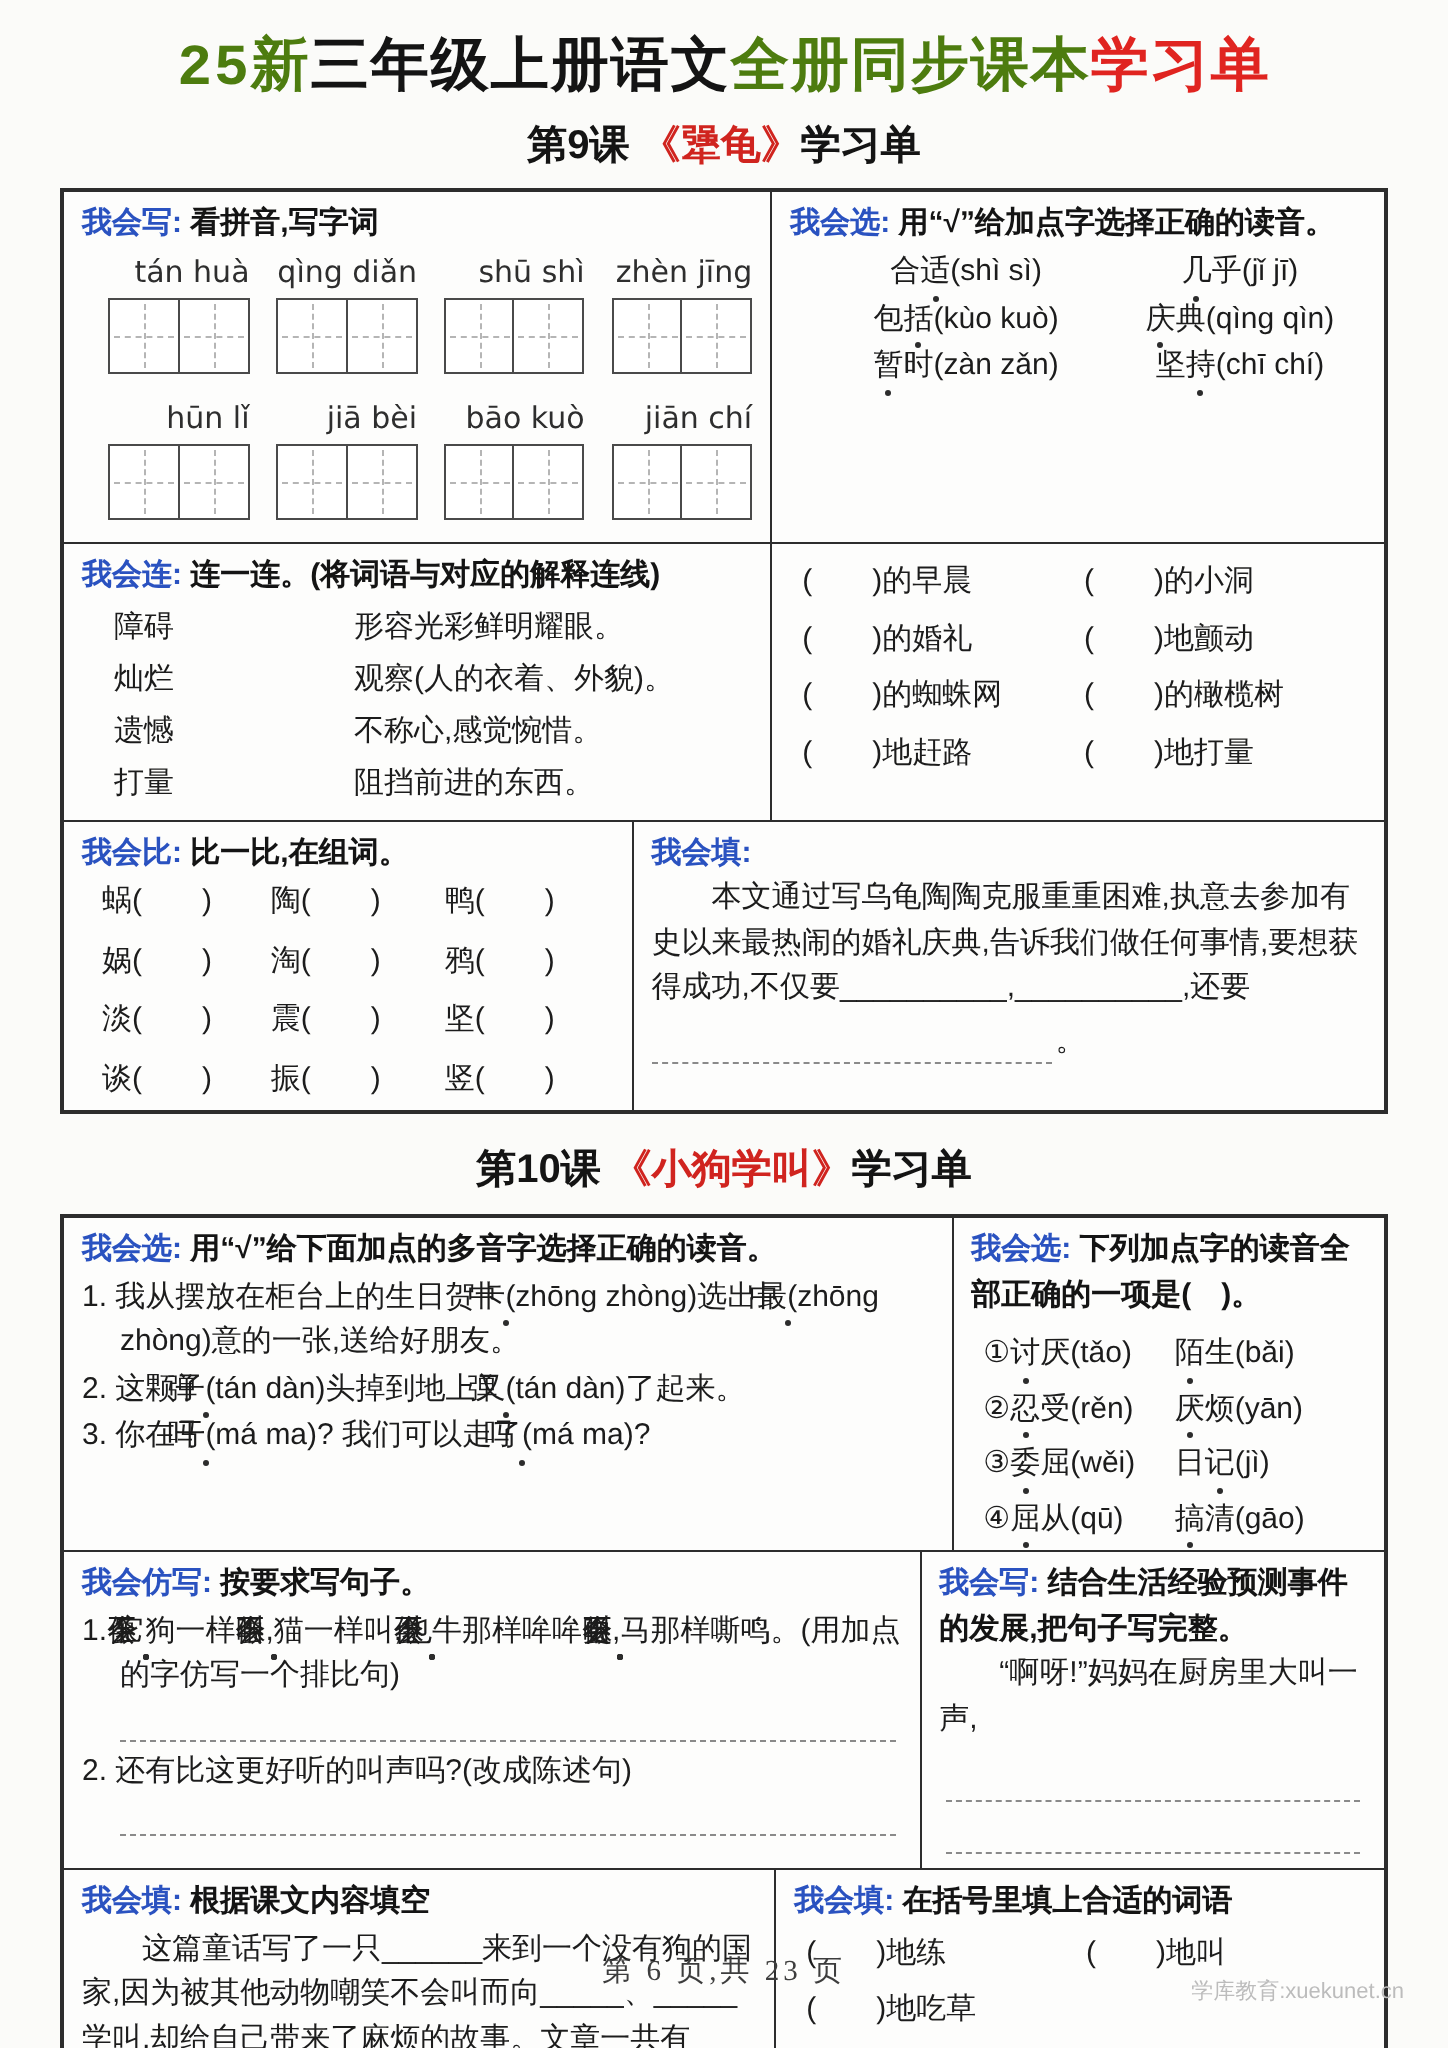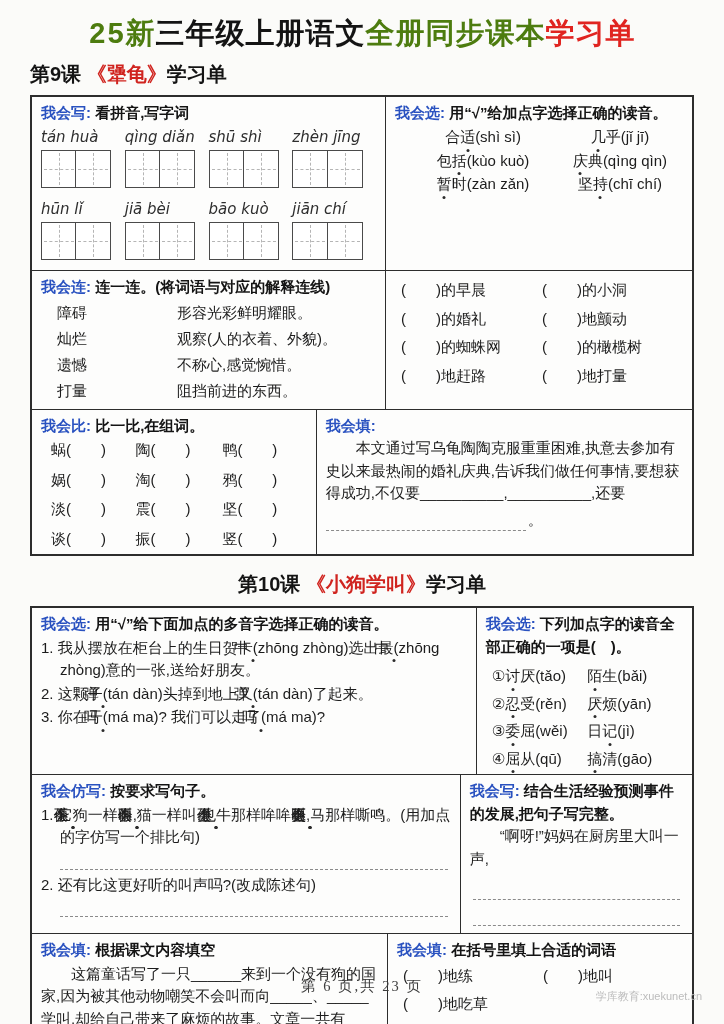--- a/index.html
+++ b/index.html
@@ -11,38 +11,38 @@
     position:relative;
     font-size:15px;
     line-height:1.5;
   }
   .sheet{box-sizing:border-box;width:724px;padding:12px 30px 0;}
   
   .title{text-align:center;font-size:29px;font-weight:bold;letter-spacing:1px;white-space:nowrap;}
   .t-blue{color:#4d7c0f;font-family:Liberation Mono, monospace;}
   .t-black{color:#141414;}
   .t-red{color:#e02420;}
-  .subtitle{font-size:20px;font-weight:bold;color:#141414;margin-top:1px;}
+  .subtitle{text-align:center;font-size:20px;font-weight:bold;color:#141414;margin-top:1px;}
   .subtitle .book{color:#d0241f;}
   .section-heading{text-align:center;font-size:20px;font-weight:bold;color:#141414;margin:13px 0 7px;}
   .section-heading .book{color:#d0241f;}
   
   .tbl{border:2.4px solid #2d2d2d;background:#fdfdfc;}
   .trow{display:flex;align-items:stretch;}
   .trow + .trow{border-top:1.8px solid #2d2d2d;}
   .cell{box-sizing:border-box;padding:5px 9px 4px;overflow:hidden;}
   .cell + .cell{border-left:1.8px solid #2d2d2d;}
   .lbl{color:#2a52c0;font-weight:bold;}
   .prompt{font-weight:bold;color:#141414;}
   
   .udot{position:relative;display:inline-block;}
   .udot::after{content:"";position:absolute;left:50%;bottom:-3px;width:3px;height:3px;border-radius:50%;background:#2c2c2c;transform:translateX(-50%);}
   
   .pin-grid{display:grid;grid-template-columns:repeat(4,1fr);row-gap:4px;margin-top:2px;}
-  .pgroup{text-align:left;font-style:italic;}
+  .pgroup{text-align:right;}
   .pword{font-size:15px;color:#2e2e2e;font-family:"DejaVu Sans",sans-serif;}
   .tian{display:inline-flex;margin-top:1px;}
   .sq{width:34px;height:36px;border:1.7px solid #4a4a4a;position:relative;background:#fff;}
   .sq + .sq{margin-left:-1.7px;}
   .sq::before{content:"";position:absolute;left:2px;right:2px;top:50%;border-top:1px dashed #b5b5b5;}
   .sq::after{content:"";position:absolute;top:2px;bottom:2px;left:50%;border-left:1px dashed #b5b5b5;}
   
   .opt2{display:grid;grid-template-columns:54% 46%;padding:2px 0 0 14px;row-gap:1px;text-align:center;}
   .opt2c{display:grid;grid-template-columns:50% 50%;padding:2px 0 0 6px;row-gap:5px;}
   

